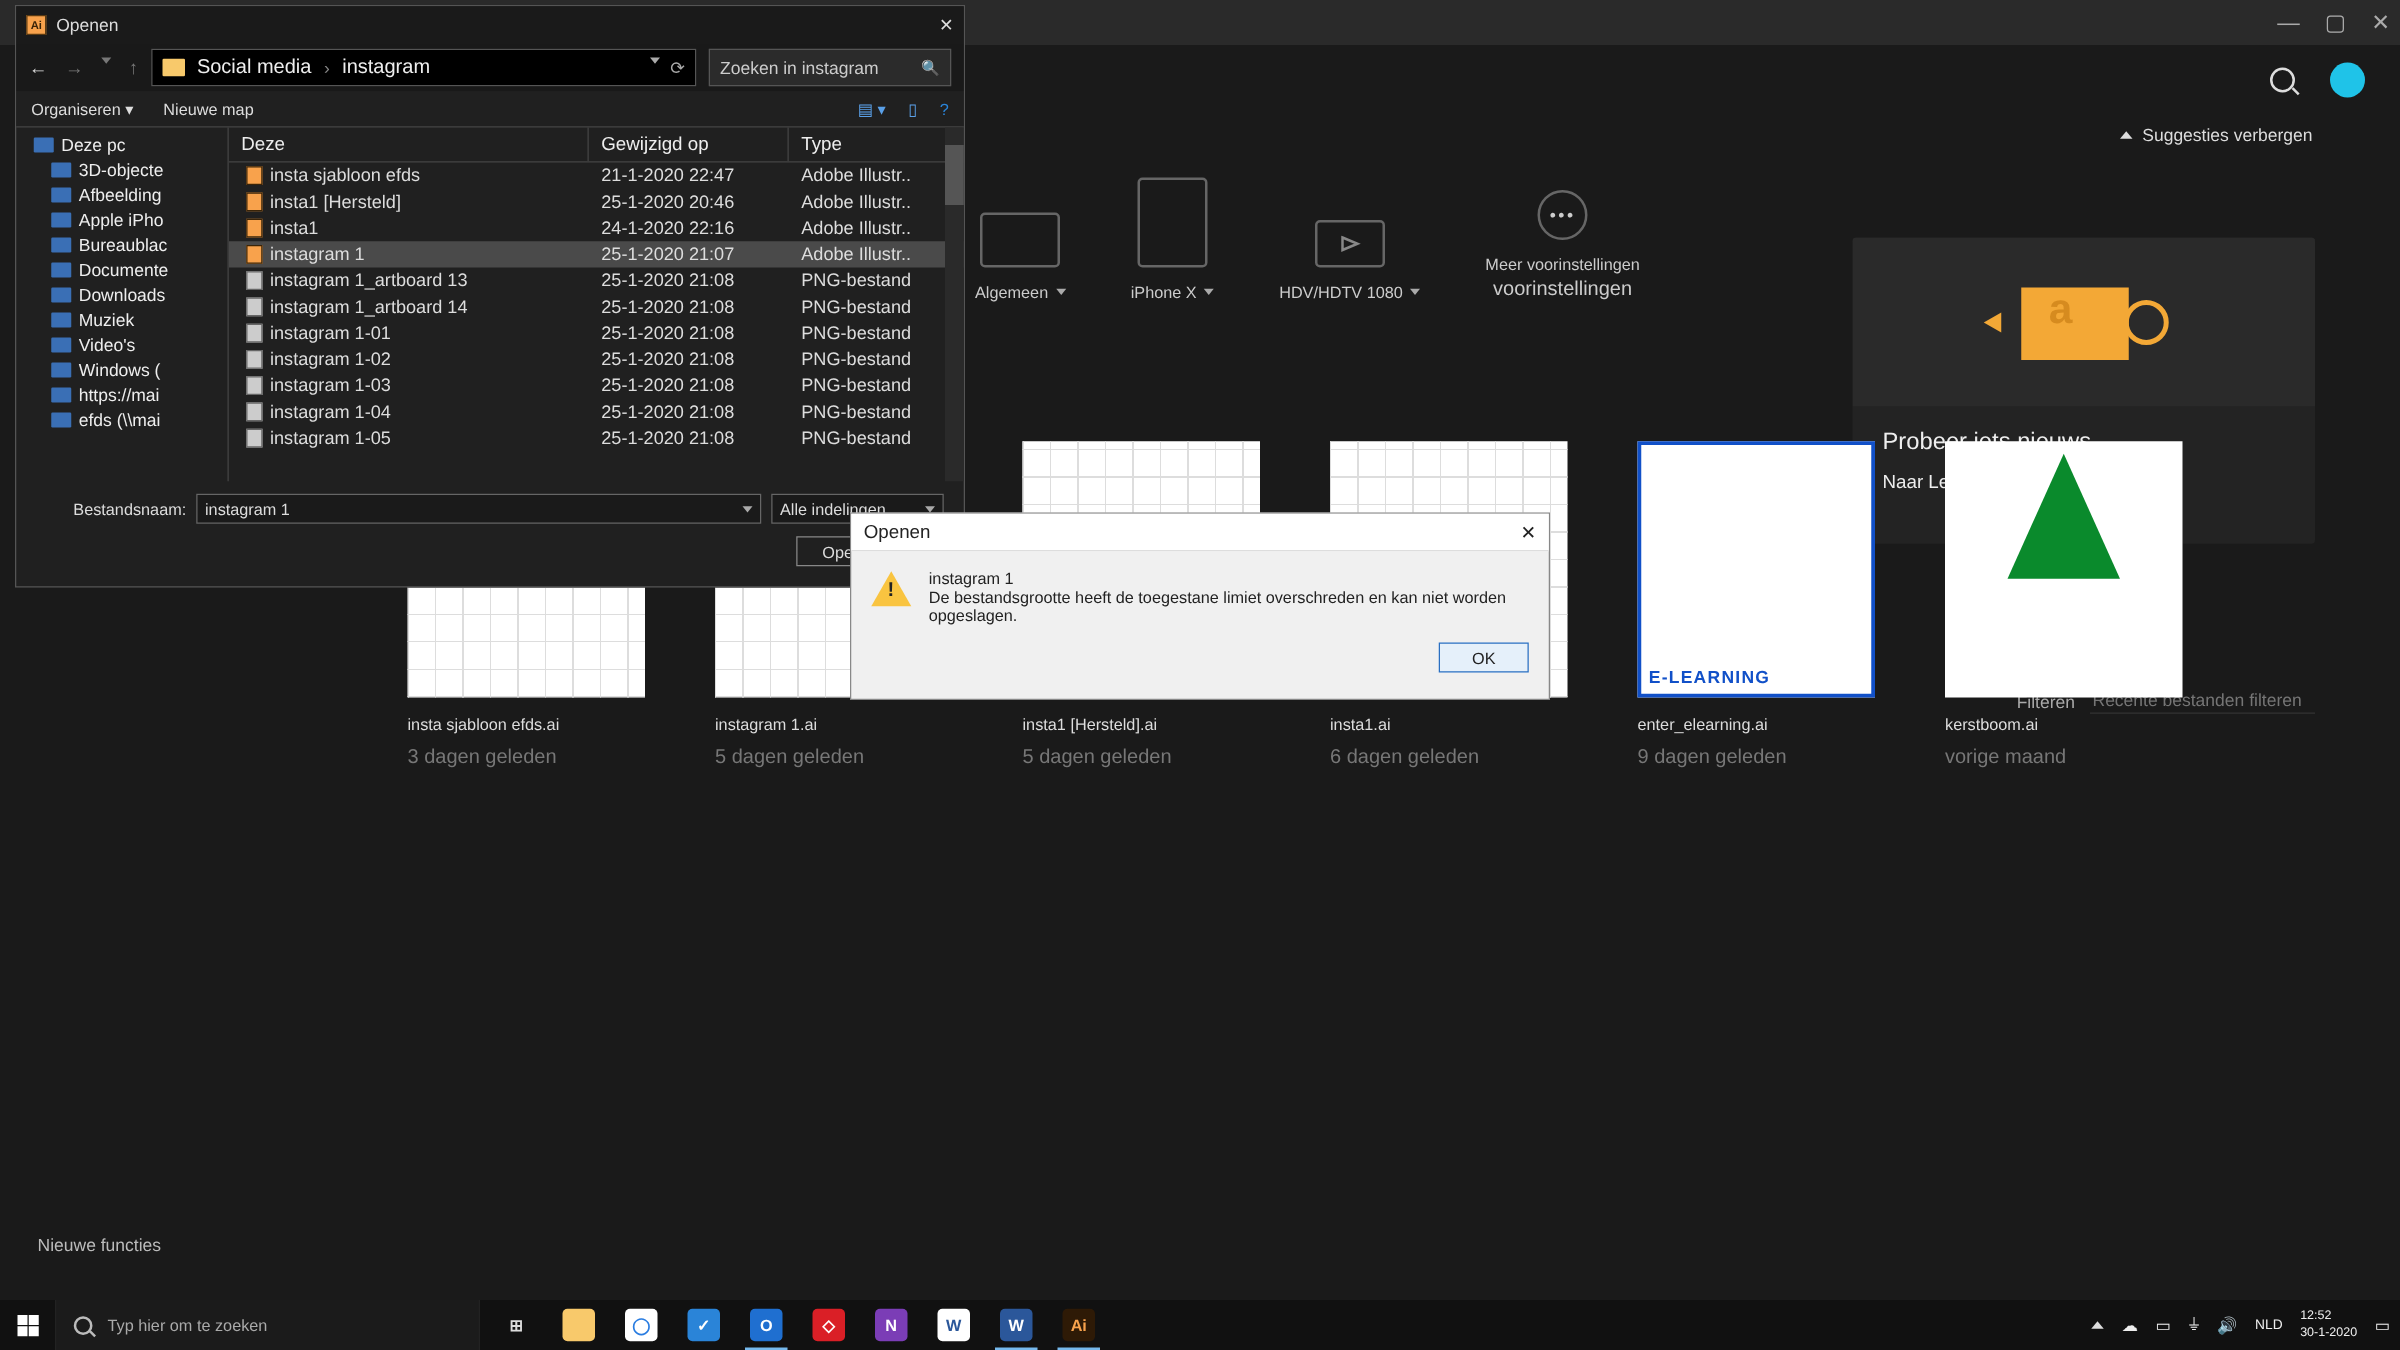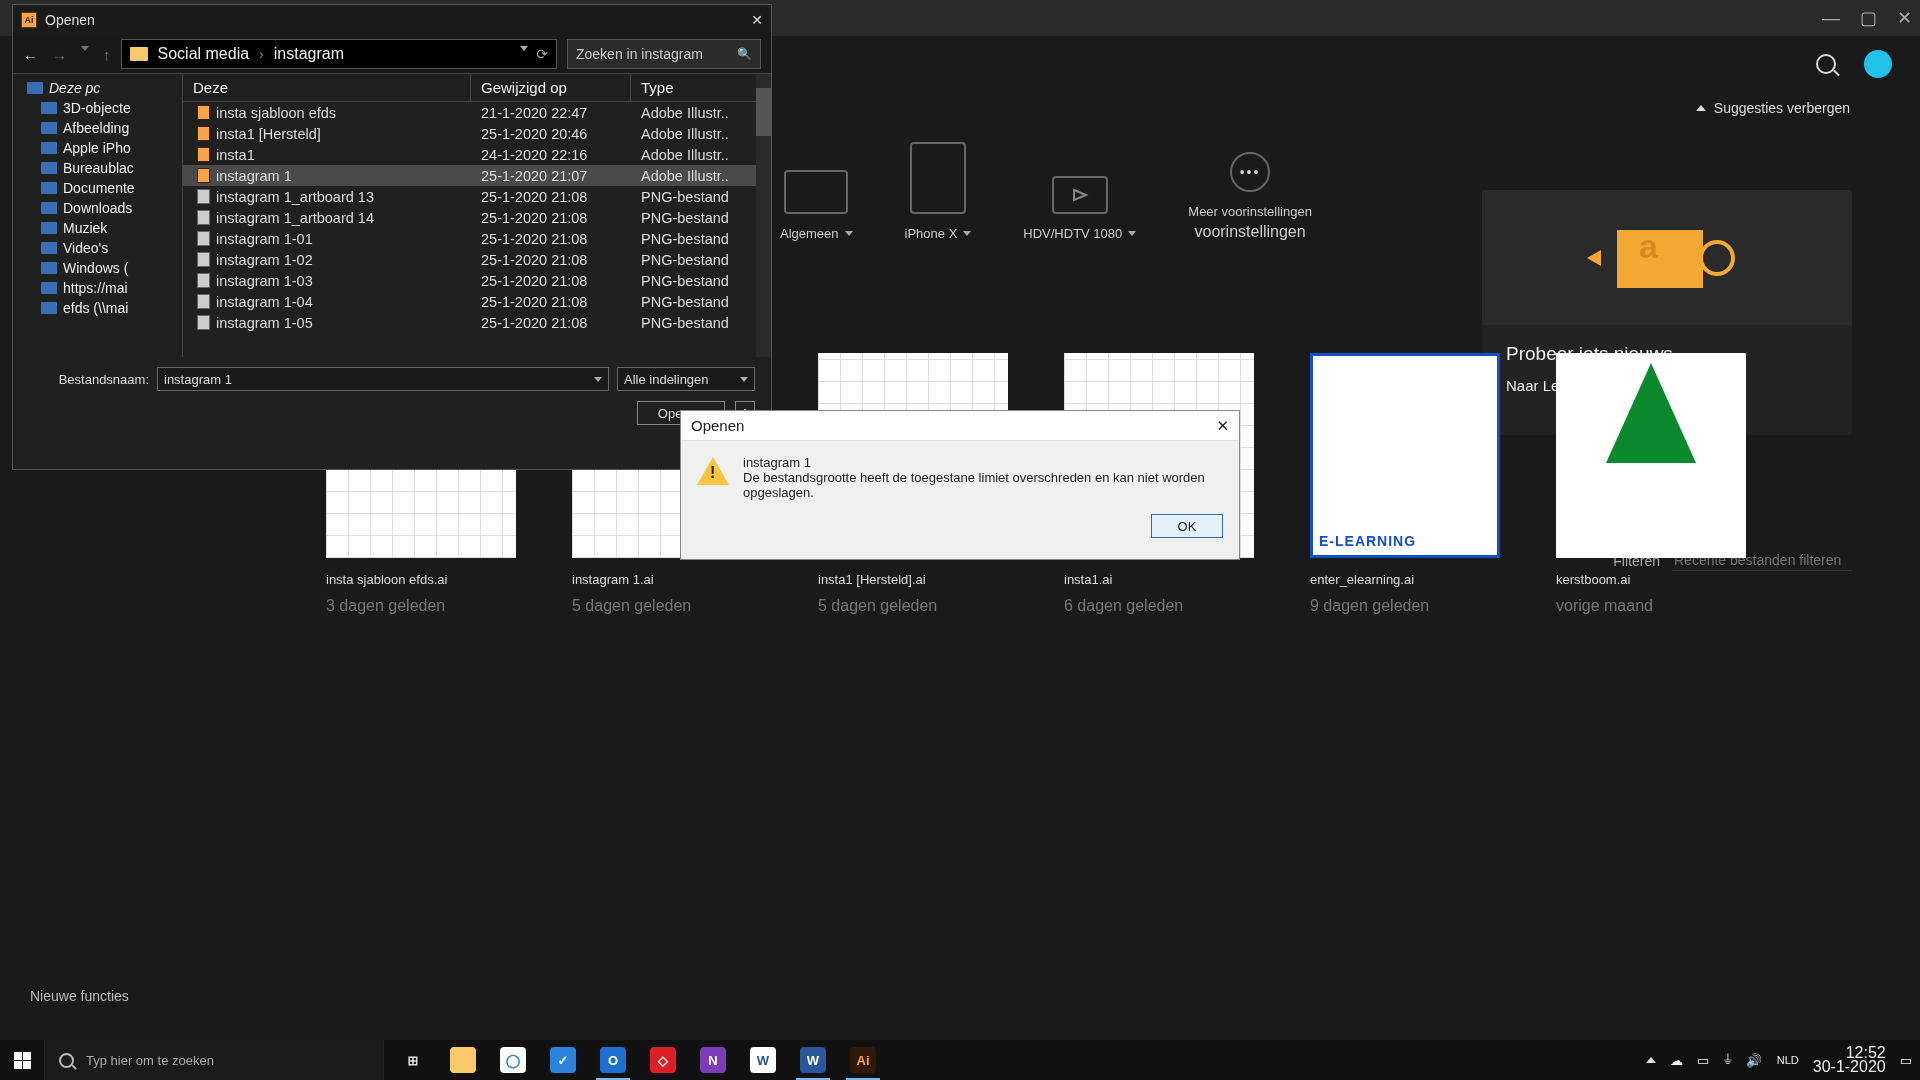--- a/index.html
+++ b/index.html
@@ -94,21 +94,21 @@
 .win-logo{display:grid;grid-template-columns:8px 8px;grid-template-rows:8px 8px;gap:1px}
 .win-logo span{background:#fff}
 .tb-search{width:340px;height:40px;background:#1b1b1b;display:flex;align-items:center;gap:12px;padding:0 14px;border-left:1px solid #222;border-right:1px solid #222}
 .tb-search .mag{width:15px;height:15px;border:2px solid #bbb;border-radius:50%;position:relative}
 .tb-search .mag:after{content:"";position:absolute;width:6px;height:2px;background:#bbb;transform:rotate(45deg);right:-5px;bottom:-2px}
 .tb-icons{display:flex;gap:4px;margin-left:6px}
 .tb-app{width:46px;height:40px;display:flex;align-items:center;justify-content:center;position:relative}
 .tb-app.active:after{content:"";position:absolute;bottom:0;left:6px;right:6px;height:2px;background:#76b9ed}
 .tb-glyph{width:26px;height:26px;border-radius:4px;display:flex;align-items:center;justify-content:center;font-size:13px;font-weight:bold;color:#fff}
 .tray{margin-left:auto;display:flex;align-items:center;gap:14px;padding-right:8px}
-.clock{text-align:right;font-size:16px;line-height:14px}
+.clock{font-size:10px;line-height:14px}
 .caret-up{display:inline-block;width:0;height:0;border-left:5px solid transparent;border-right:5px solid transparent;border-bottom:6px solid #ddd}
 
 .deco-tree{position:relative;width:100%;height:100%;background:#fff}
 .tree-shape{position:absolute;left:50%;top:10px;transform:translateX(-50%);width:0;height:0;border-left:45px solid transparent;border-right:45px solid transparent;border-bottom:100px solid #0a8a2c}
 .deco-elearn{position:relative;width:100%;height:100%;background:#fff;border:3px solid #1150c8}
 .deco-elearn:after{content:"E-LEARNING";position:absolute;bottom:6px;left:6px;color:#1150c8;font-weight:bold;font-size:14px;letter-spacing:1px}
 .deco-grid{position:relative;width:100%;height:100%;background:#fff;background-image:repeating-linear-gradient(90deg,#ddd 0 1px,transparent 1px 22px),repeating-linear-gradient(0deg,#ddd 0 1px,transparent 1px 22px)}
 </style>
 </head>
 <body>
@@ -282,23 +282,34 @@
       <span style="margin-left:auto;display:flex;gap:8px;color:#aaa">
         <span class="chev"></span>
         <span>⟳</span>
       </span>
     </div>
     <div class="searchbox">
       <span>Zoeken in instagram</span>
       <span style="font-size:12px">🔍</span>
     </div>
   </div>
+  <div class="toolbar">
+    <div class="toolbar-left">
+      <span><span>Organiseren</span> ▾</span>
+      <span>Nieuwe map</span>
+    </div>
+    <div class="toolbar-right">
+      <span style="color:#5aa0e8">▤ ▾</span>
+      <span style="color:#5aa0e8">▯</span>
+      <span style="color:#2a84d8">?</span>
+    </div>
+  </div>
   <div class="file-area">
     <div class="tree" id="tree">
-        <div class="tree-item" style="padding-left: 14px; font-style: italic;">
+        <div class="tree-item" style="padding-left: 14px;">
           <span class="tree-ico"></span>
           <span>Deze pc</span>
         </div>
         <div class="tree-item">
           <span class="tree-ico"></span>
           <span>3D-objecte</span>
         </div>
         <div class="tree-item">
           <span class="tree-ico"></span>
           <span>Afbeelding</span>

